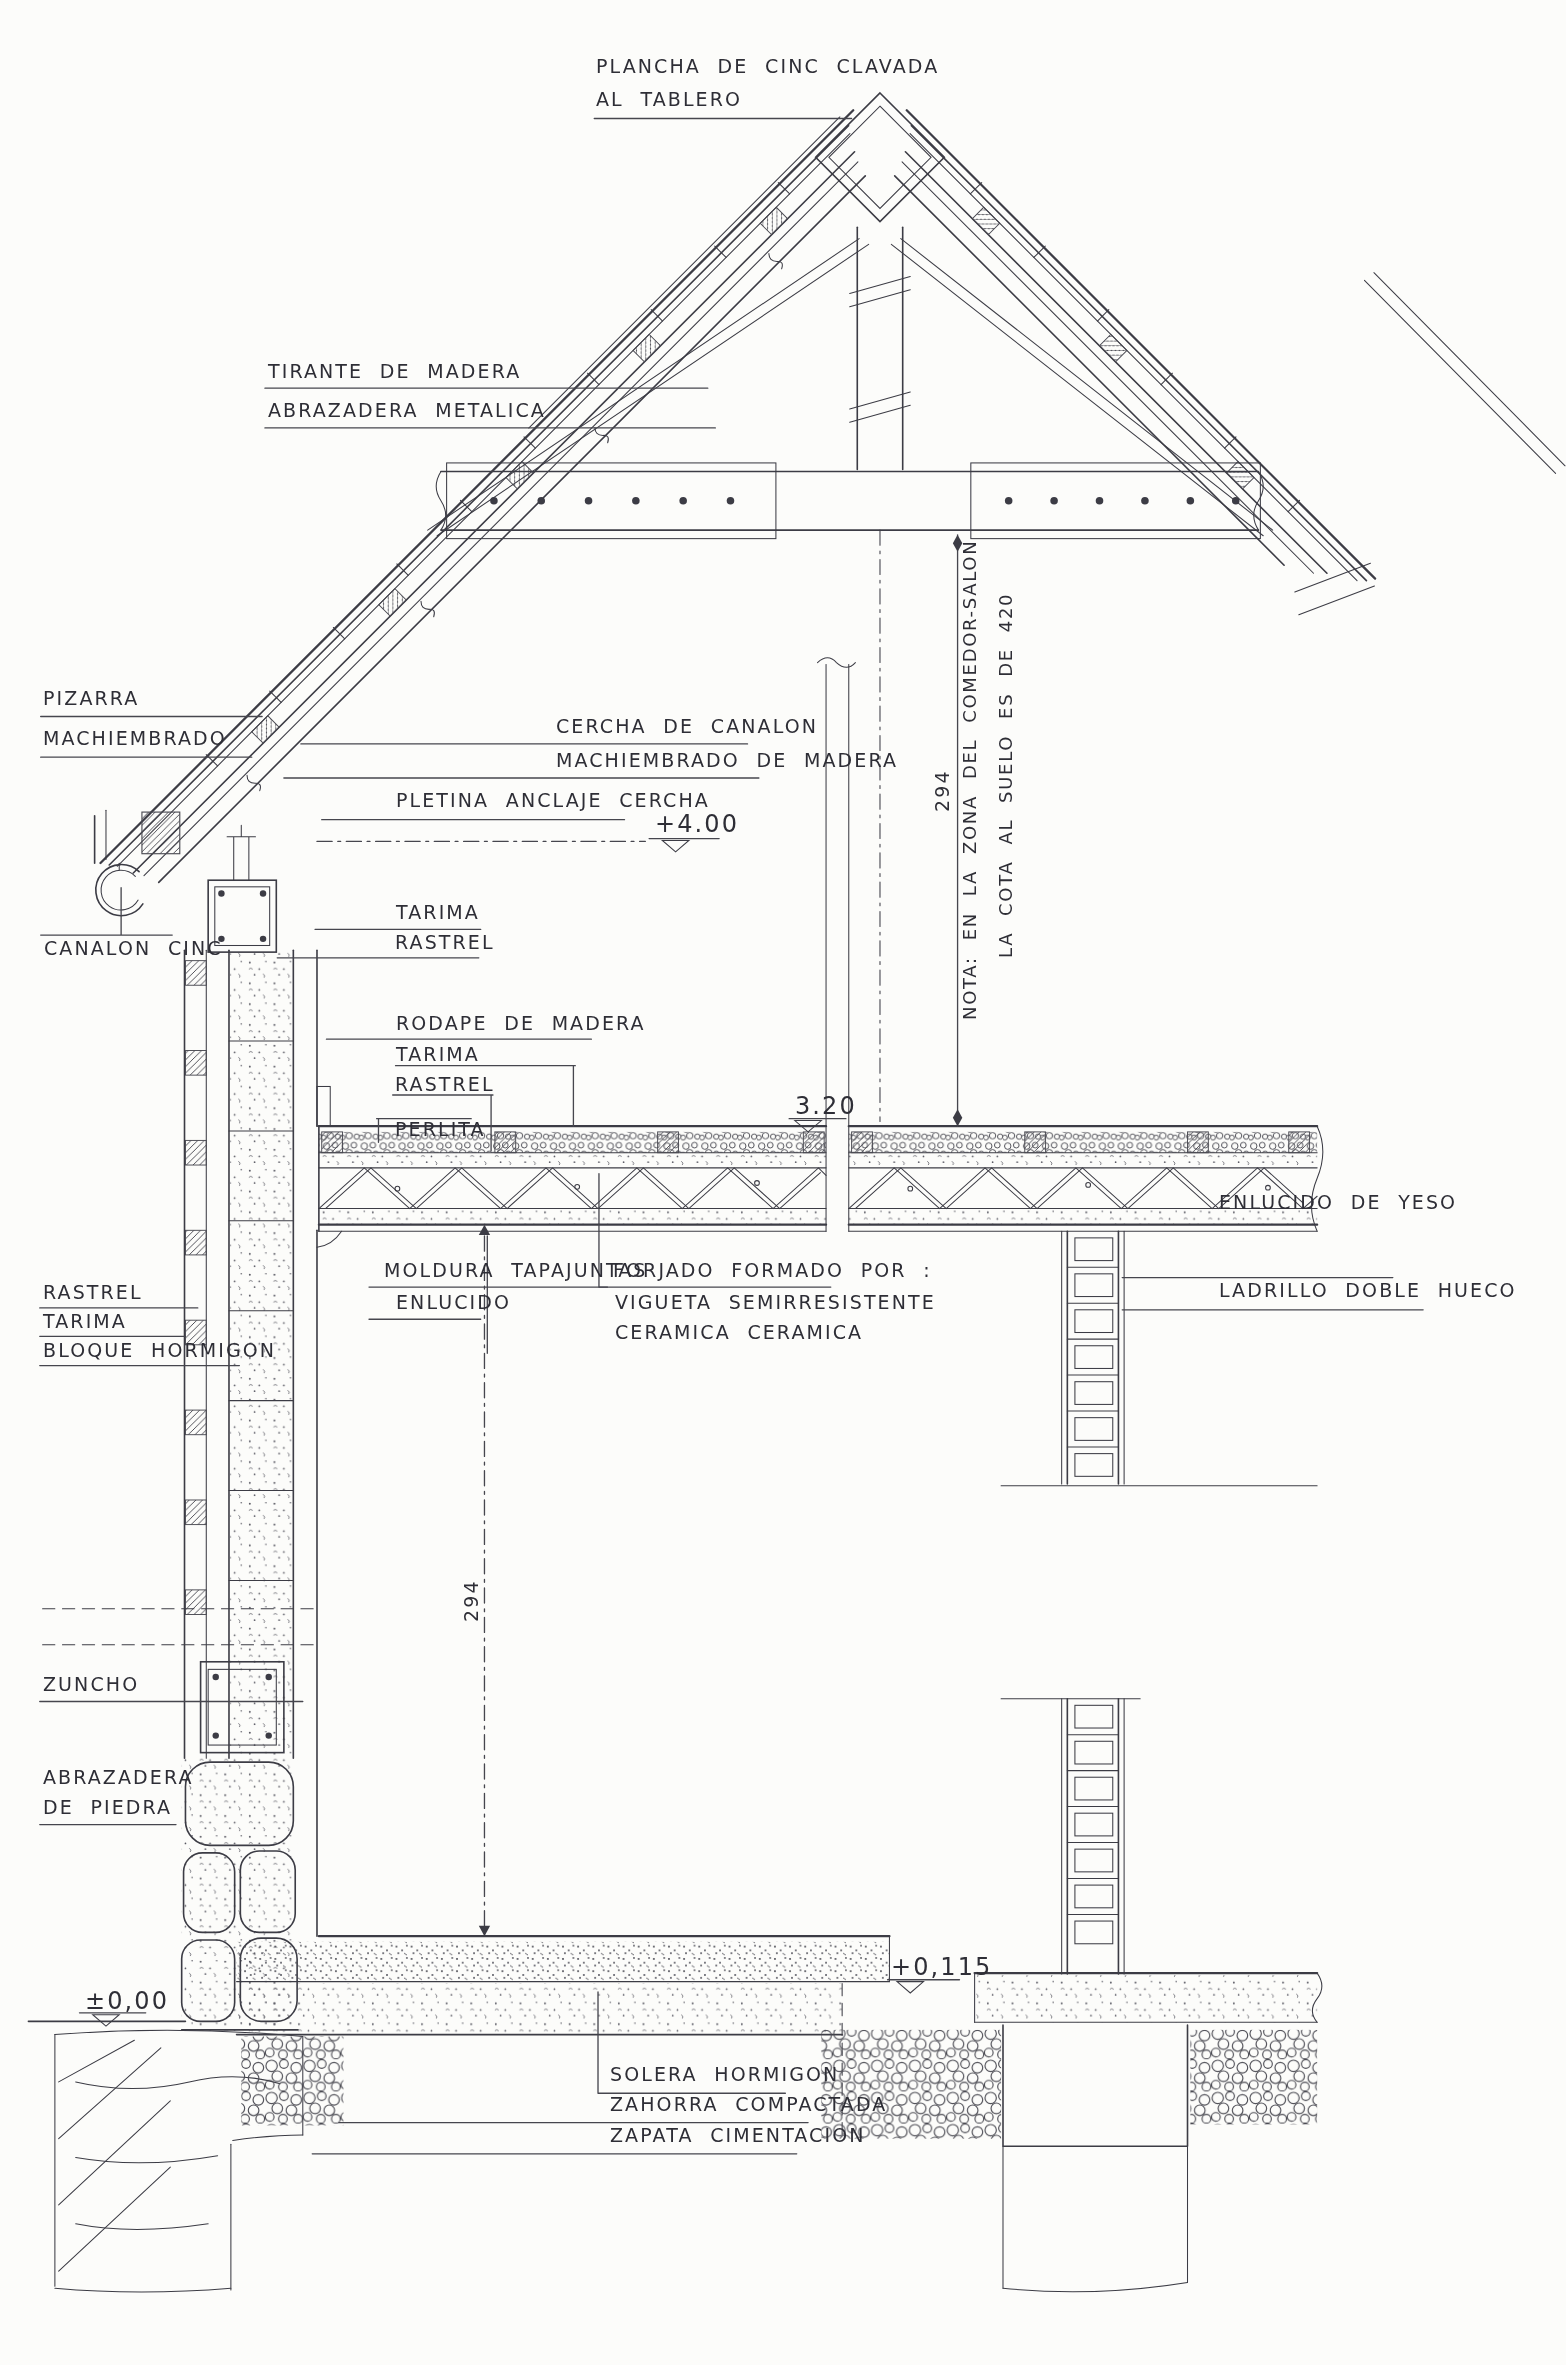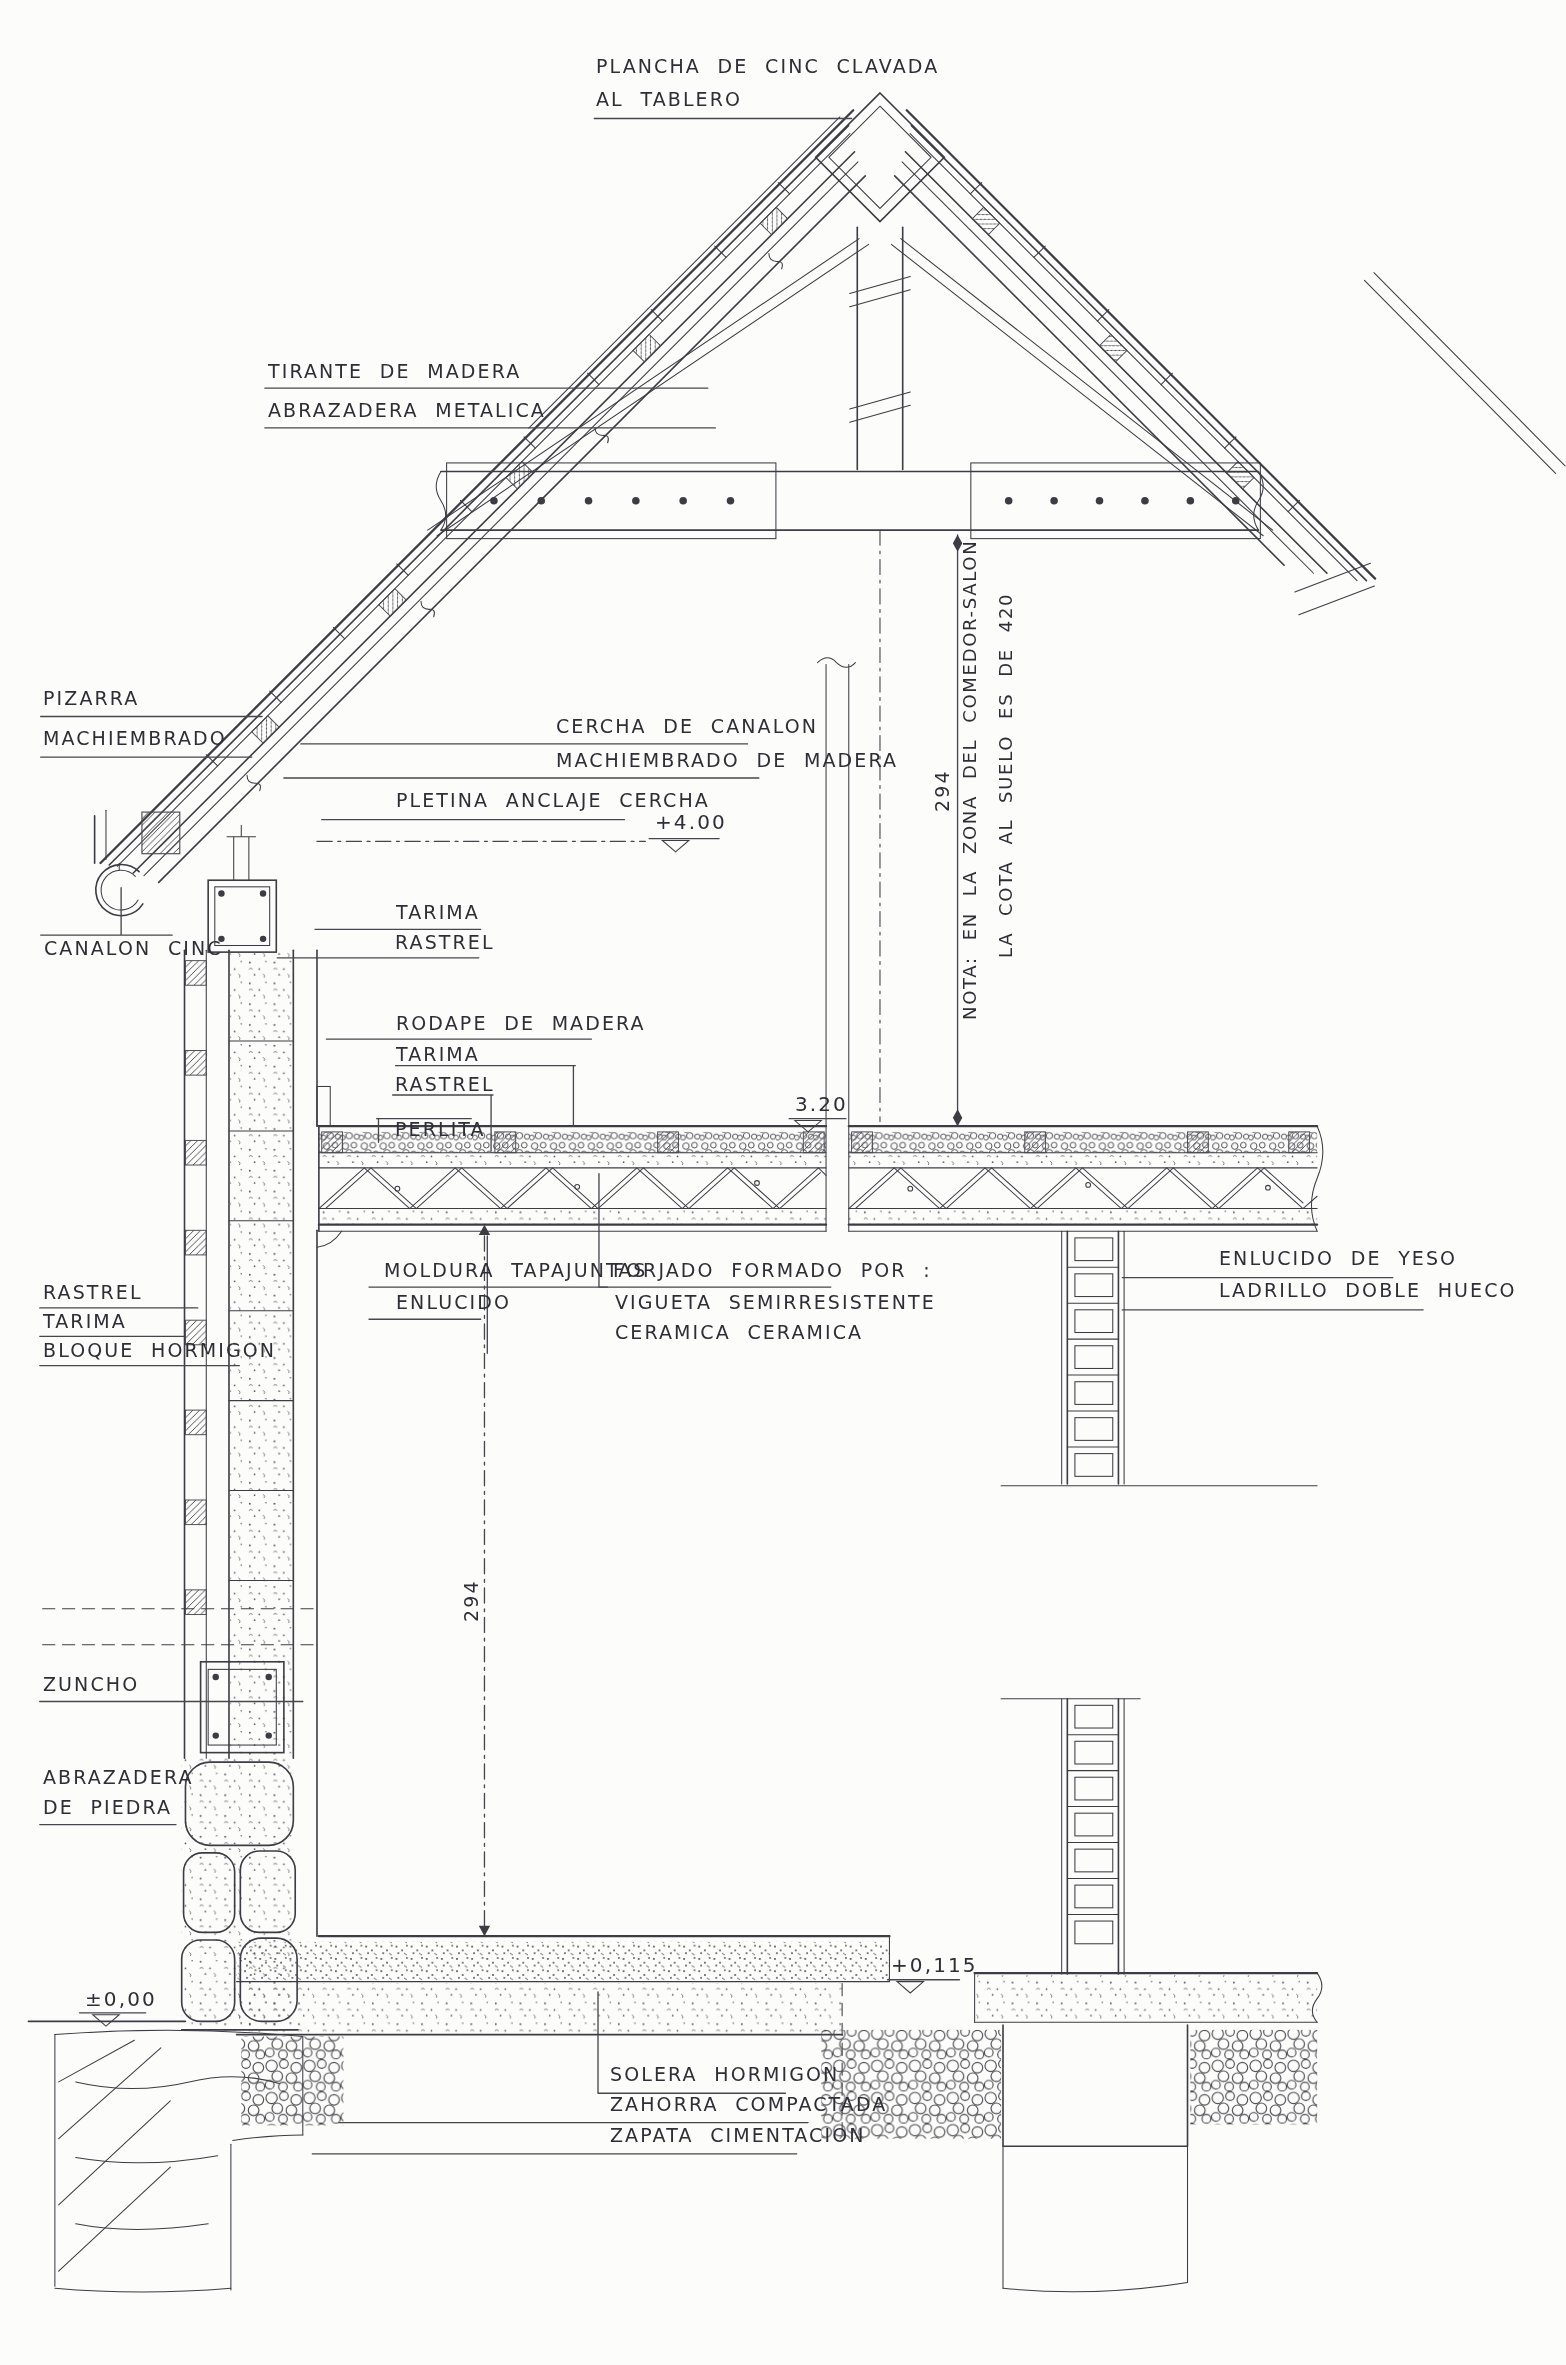--- a/index.html
+++ b/index.html
@@ -8,21 +8,21 @@
   #linework{position:absolute;left:0;top:0;}
   svg .ln{stroke:#3c3c45;fill:none;stroke-width:1.7;stroke-linecap:round;}
   svg .thick{stroke-width:2.4;}
   svg .thin{stroke-width:1.1;}
   svg .lead{stroke:#46464e;fill:none;stroke-width:1.4;stroke-linecap:round;}
   svg .dash{stroke-dasharray:13 8;}
   svg .dashdot{stroke-dasharray:16 6 3 6;}
   svg .fillink{fill:#3c3c45;stroke:none;}
   .lb{position:absolute;font-size:19px;letter-spacing:2.1px;word-spacing:8.5px;color:#2e2e36;
       white-space:nowrap;line-height:1;}
-  .lv{font-size:20px;}
+  .lv{font-size:24px;}
   .vert{transform:rotate(-90deg);transform-origin:0 0;}
   .sm{font-size:18px;letter-spacing:1.7px;}
 </style>
 </head>
 <body>
 
 <div id="canvas">
 
 <svg id="linework" width="1566" height="2366" viewBox="0 0 1655 2500">
   <defs>
@@ -474,21 +474,21 @@
 
 <div class="lb lv" style="left:795px;top:1094px">3.20</div>
 
 <div class="lb" style="left:384px;top:1261px">MOLDURA TAPAJUNTAS</div>
 <div class="lb" style="left:396px;top:1293px">ENLUCIDO</div>
 
 <div class="lb" style="left:613px;top:1261px">FORJADO FORMADO POR :</div>
 <div class="lb" style="left:615px;top:1293px">VIGUETA SEMIRRESISTENTE</div>
 <div class="lb" style="left:615px;top:1323px">CERAMICA CERAMICA</div>
 
-<div class="lb" style="left:1219px;top:1249px">ENLUCIDO DE YESO</div>
+<div class="lb" style="left:1219px;top:1193px">ENLUCIDO DE YESO</div>
 <div class="lb" style="left:1219px;top:1281px">LADRILLO DOBLE HUECO</div>
 
 <div class="lb" style="left:43px;top:1283px">RASTREL</div>
 <div class="lb" style="left:43px;top:1312px">TARIMA</div>
 <div class="lb" style="left:43px;top:1341px">BLOQUE HORMIGON</div>
 
 <div class="lb" style="left:43px;top:1675px">ZUNCHO</div>
 <div class="lb" style="left:43px;top:1768px">ABRAZADERA</div>
 <div class="lb" style="left:43px;top:1798px">DE PIEDRA</div>
 

